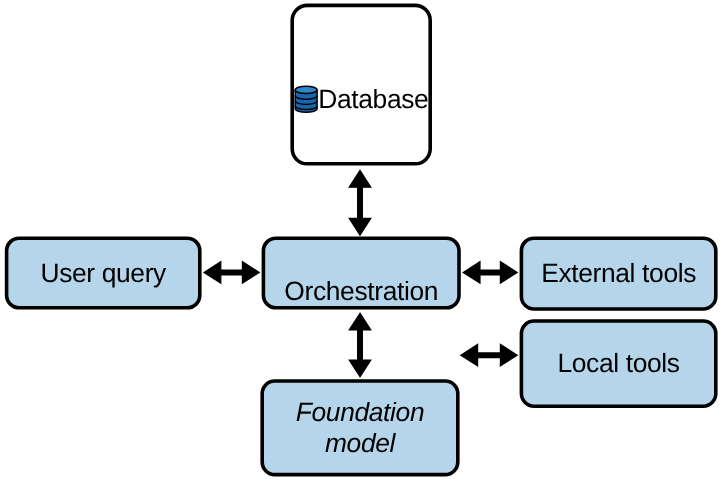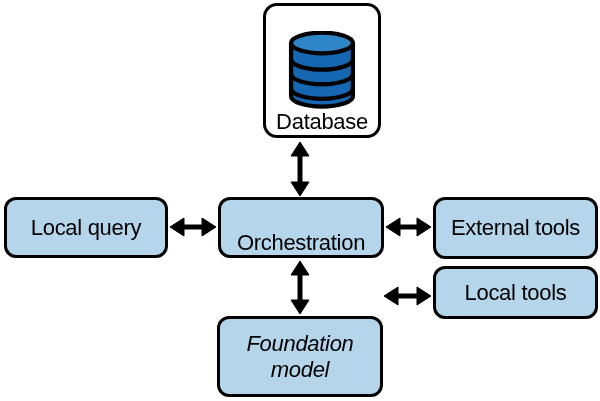--- a/index.html
+++ b/index.html
@@ -22,35 +22,34 @@
     align-items: center;
     justify-content: center;
     text-align: center;
     font-size: 22px;
     letter-spacing: -0.3px;
     line-height: 1.15;
   }
   #n-user  { left: 4px;   top: 197px; width: 164px; height: 61px; }
   #n-orch  { left: 218px; top: 197px; width: 166px; height: 61px; align-items: flex-end; }
   #n-ext   { left: 433px; top: 197px; width: 165px; height: 62px; }
-  #n-local { left: 433px; top: 266px; width: 165px; height: 53px; }
+  #n-local { left: 433px; top: 266px; width: 165px; height: 74px; }
   #n-found { left: 217px; top: 316px; width: 166px; height: 81px; padding: 0 22px; font-style: italic; }
   .db-box {
     position: absolute;
     left: 242px; top: 3px;
     width: 118px; height: 135px;
     box-sizing: border-box;
     background: #ffffff;
     border: 3px solid #000;
     border-radius: 14px;
     display: flex;
-    flex-direction: column;
+    flex-direction: row;
     align-items: center;
     padding-top: 25px;
-    margin-left: 21px;
   }
   .db-icon { width: 82px; height: 92px; display: block; }
   .db-label { font-size: 22px; letter-spacing: -0.3px; margin-top: -1px; }
   .arrows {
     position: absolute;
     left: 0; top: 0;
     width: 600px; height: 401px;
     pointer-events: none;
   }
 </style>
@@ -67,21 +66,21 @@
       <path d="M 4 33 A 36 12 0 0 0 76 33" fill="none" stroke="#000" stroke-width="5"></path>
       <path d="M 4 50 A 36 12 0 0 0 76 50" fill="none" stroke="#000" stroke-width="5"></path>
       <path d="M 4 67 A 36 12 0 0 0 76 67" fill="none" stroke="#000" stroke-width="5"></path>
 
       <ellipse cx="40" cy="14" rx="36" ry="12" fill="#2e86c9" stroke="#000" stroke-width="5"></ellipse>
     </svg>
     <div class="db-label">Database</div>
   </div>
 
   <div class="node" id="n-user">
-    <span>Local query</span>
+    <span>User query</span>
   </div>
 
   <div class="node" id="n-orch">
     <span>Orchestration</span>
   </div>
 
   <div class="node" id="n-ext">
     <span>External tools</span>
   </div>
 

